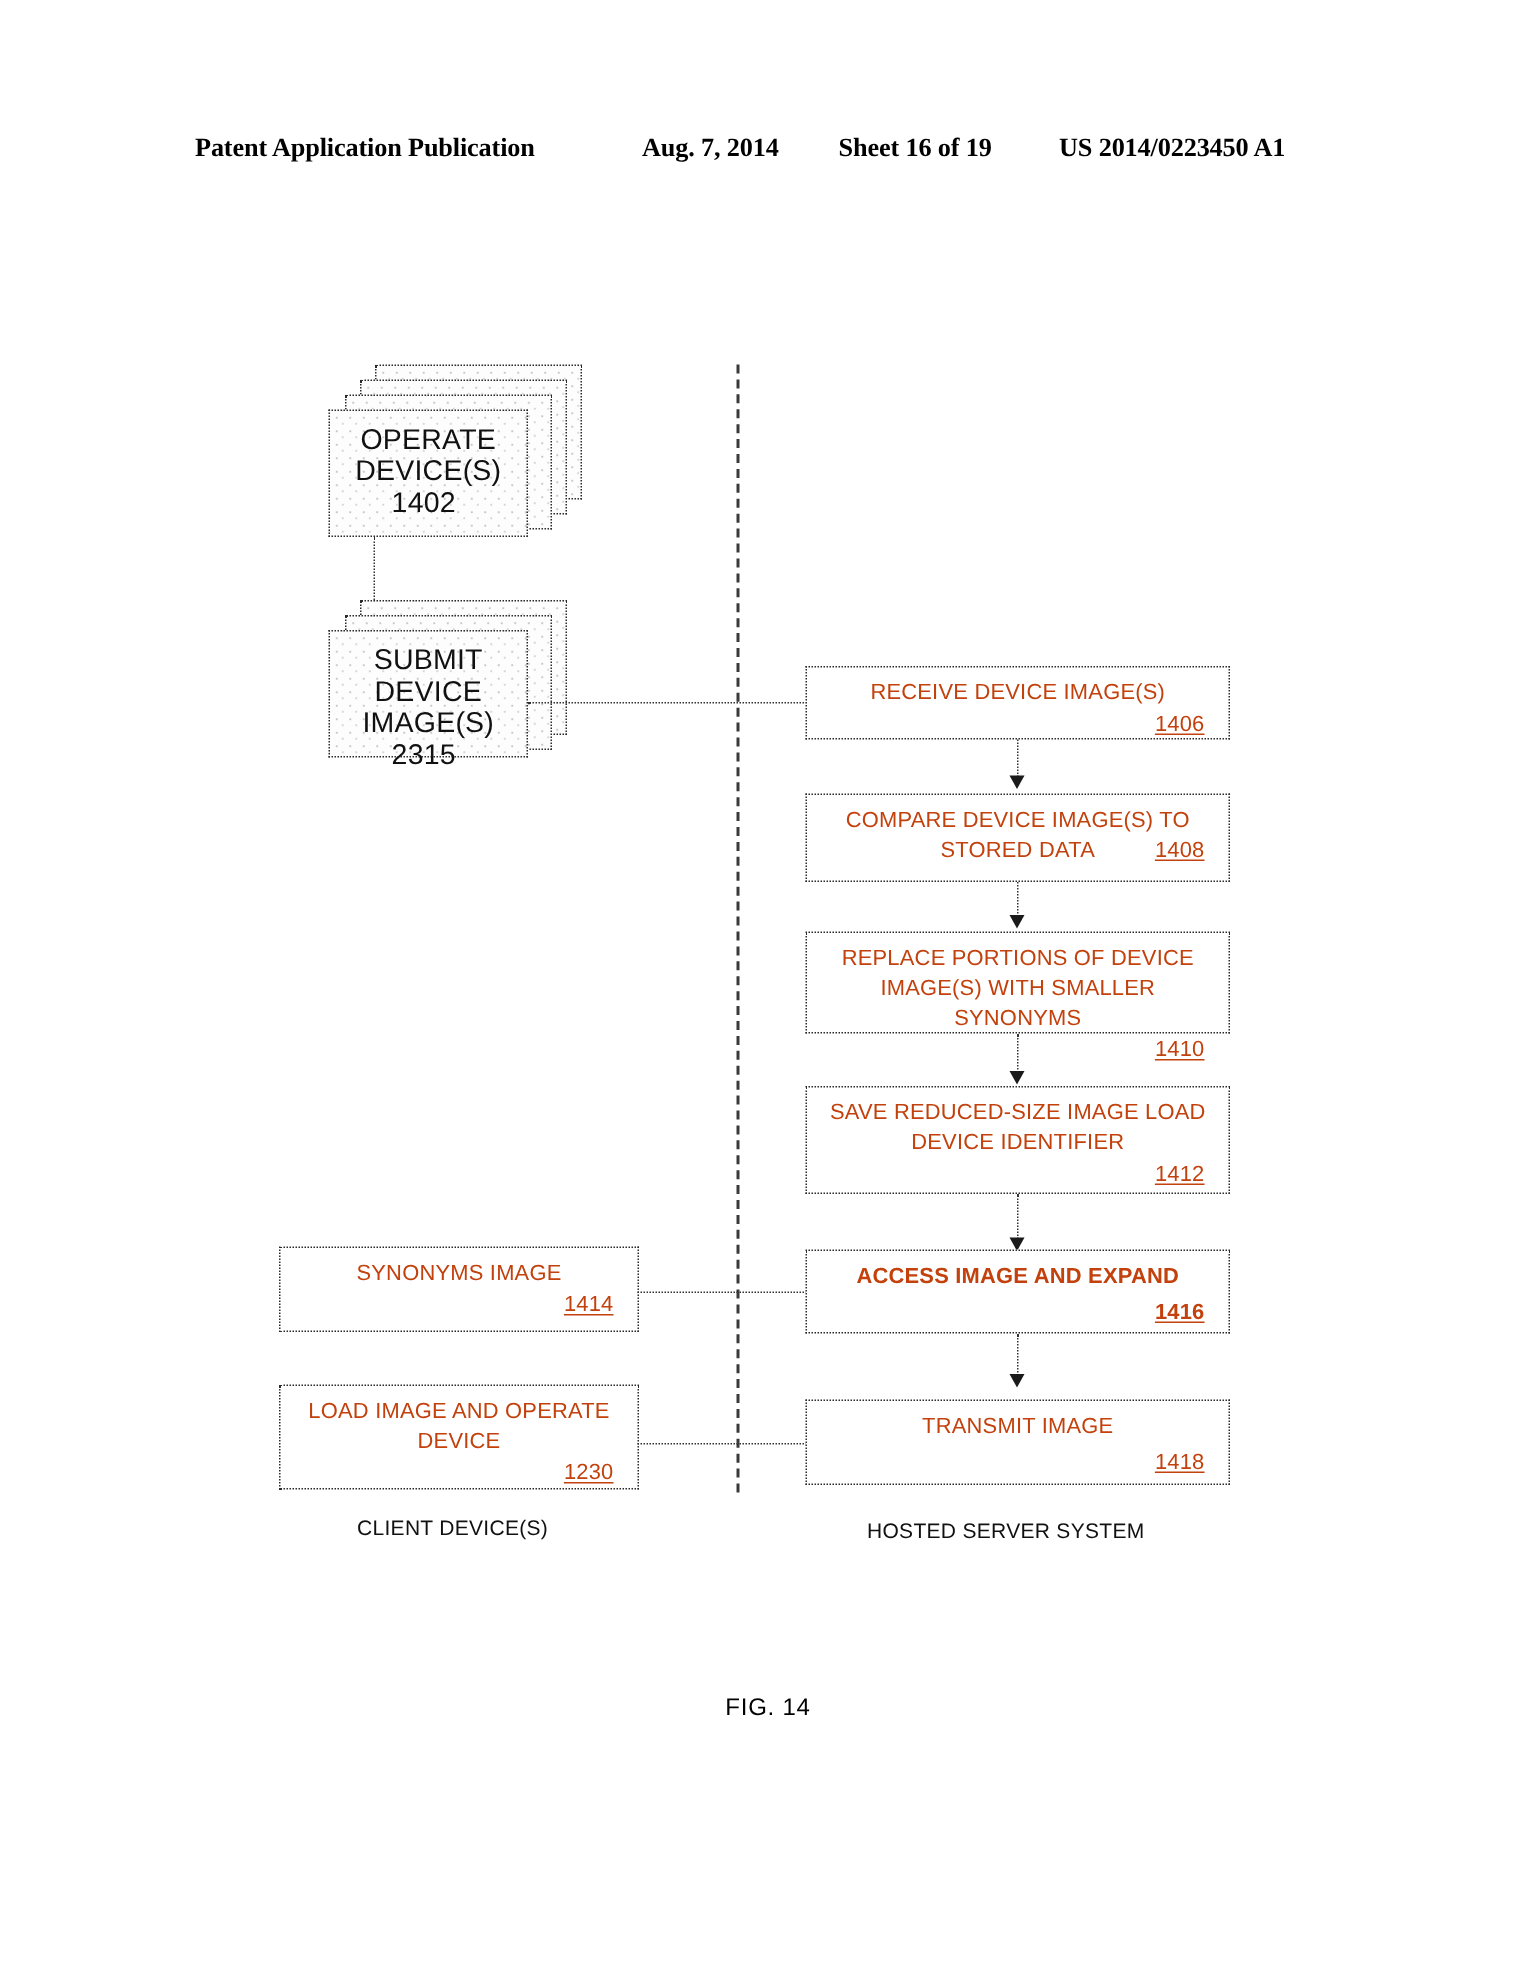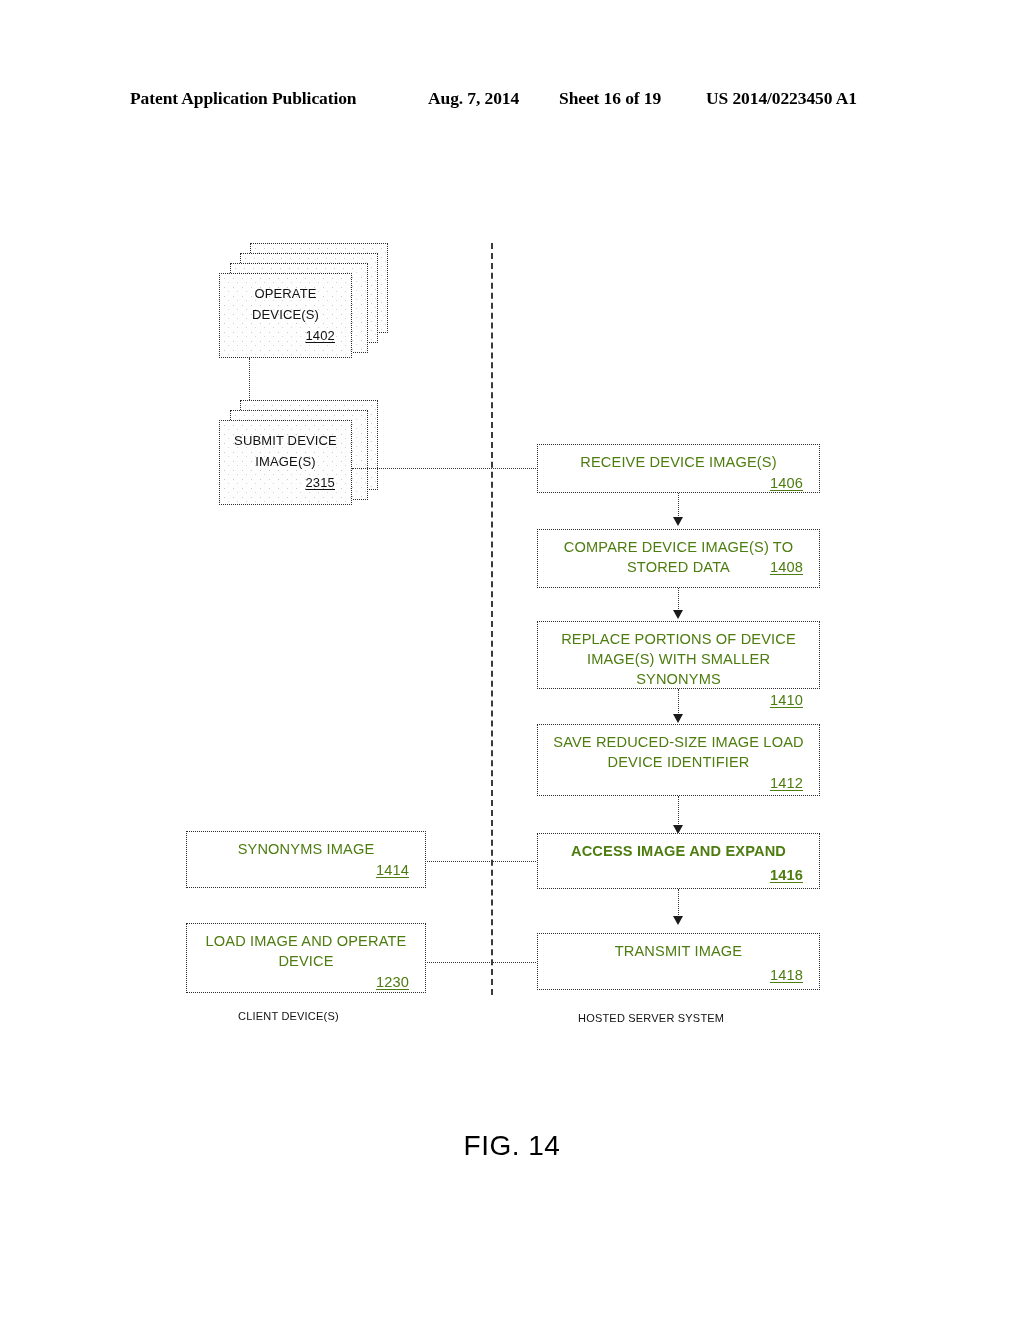--- a/index.html
+++ b/index.html
@@ -45,21 +45,21 @@
   }
 
   
   .pbox {
     position: absolute;
     box-sizing: border-box;
     border: 1.5px dotted #2b2b2b;
     background: #ffffff;
     font-size: 14.6px;
     letter-spacing: 0.15px;
-    color: #4d7c0f;
+    color: #c2410c;
     line-height: 20px;
     text-align: center;
     padding: 7px 8px 4px 8px;
   }
   .pbox .blabel {
     display: block;
     white-space: pre-line;
   }
   .pbox .bnum {
     display: block;
@@ -83,32 +83,31 @@
     box-sizing: border-box;
     border: 1.5px dotted #2b2b2b;
     background-color: #fdfdfd;
     background-image:
       radial-gradient(#c8c8c8 0.6px, transparent 0.7px),
       radial-gradient(#d6d6d6 0.5px, transparent 0.6px);
     background-size: 9px 9px, 9px 9px;
     background-position: 0 0, 4px 4px;
   }
   .stack .sheet.front {
-    font-size: 13px;
+    font-size: 19px;
     letter-spacing: 0.15px;
     color: #111111;
     line-height: 21px;
     text-align: center;
     padding: 9px 10px 4px 10px;
   }
   .stack .sheet.front .blabel { display:block; white-space: pre-line; }
   .stack .sheet.front .bnum {
     display: block;
-    text-align: right;
-    text-decoration: underline;
+    text-align: center;
     text-underline-offset: 2px;
     padding-right: 6px;
   }
 
   
   .vline {
     position: absolute;
     width: 0;
     border-left: 1.6px dotted #333333;
   }
@@ -128,34 +127,34 @@
   
   #divider {
     position: absolute;
     width: 0;
     border-left: 2px dashed #3a3a3a;
   }
 
   
   .lane-caption {
     position: absolute;
-    font-size: 11px;
+    font-size: 14px;
     letter-spacing: 0.2px;
     color: #111111;
     white-space: nowrap;
   }
 
   
   #fig-caption {
     position: absolute;
     top: 1130px;
     left: 0;
     width: 1024px;
     text-align: center;
-    font-size: 28px;
+    font-size: 16px;
     letter-spacing: 0.5px;
     color: #000000;
   }
 </style>
 </head>
 <body>
 
 <div id="patent-header">
   <span class="hdr-seg" id="hdr-pub">Patent Application Publication</span>
   <span class="hdr-seg" id="hdr-date">Aug. 7, 2014</span>

